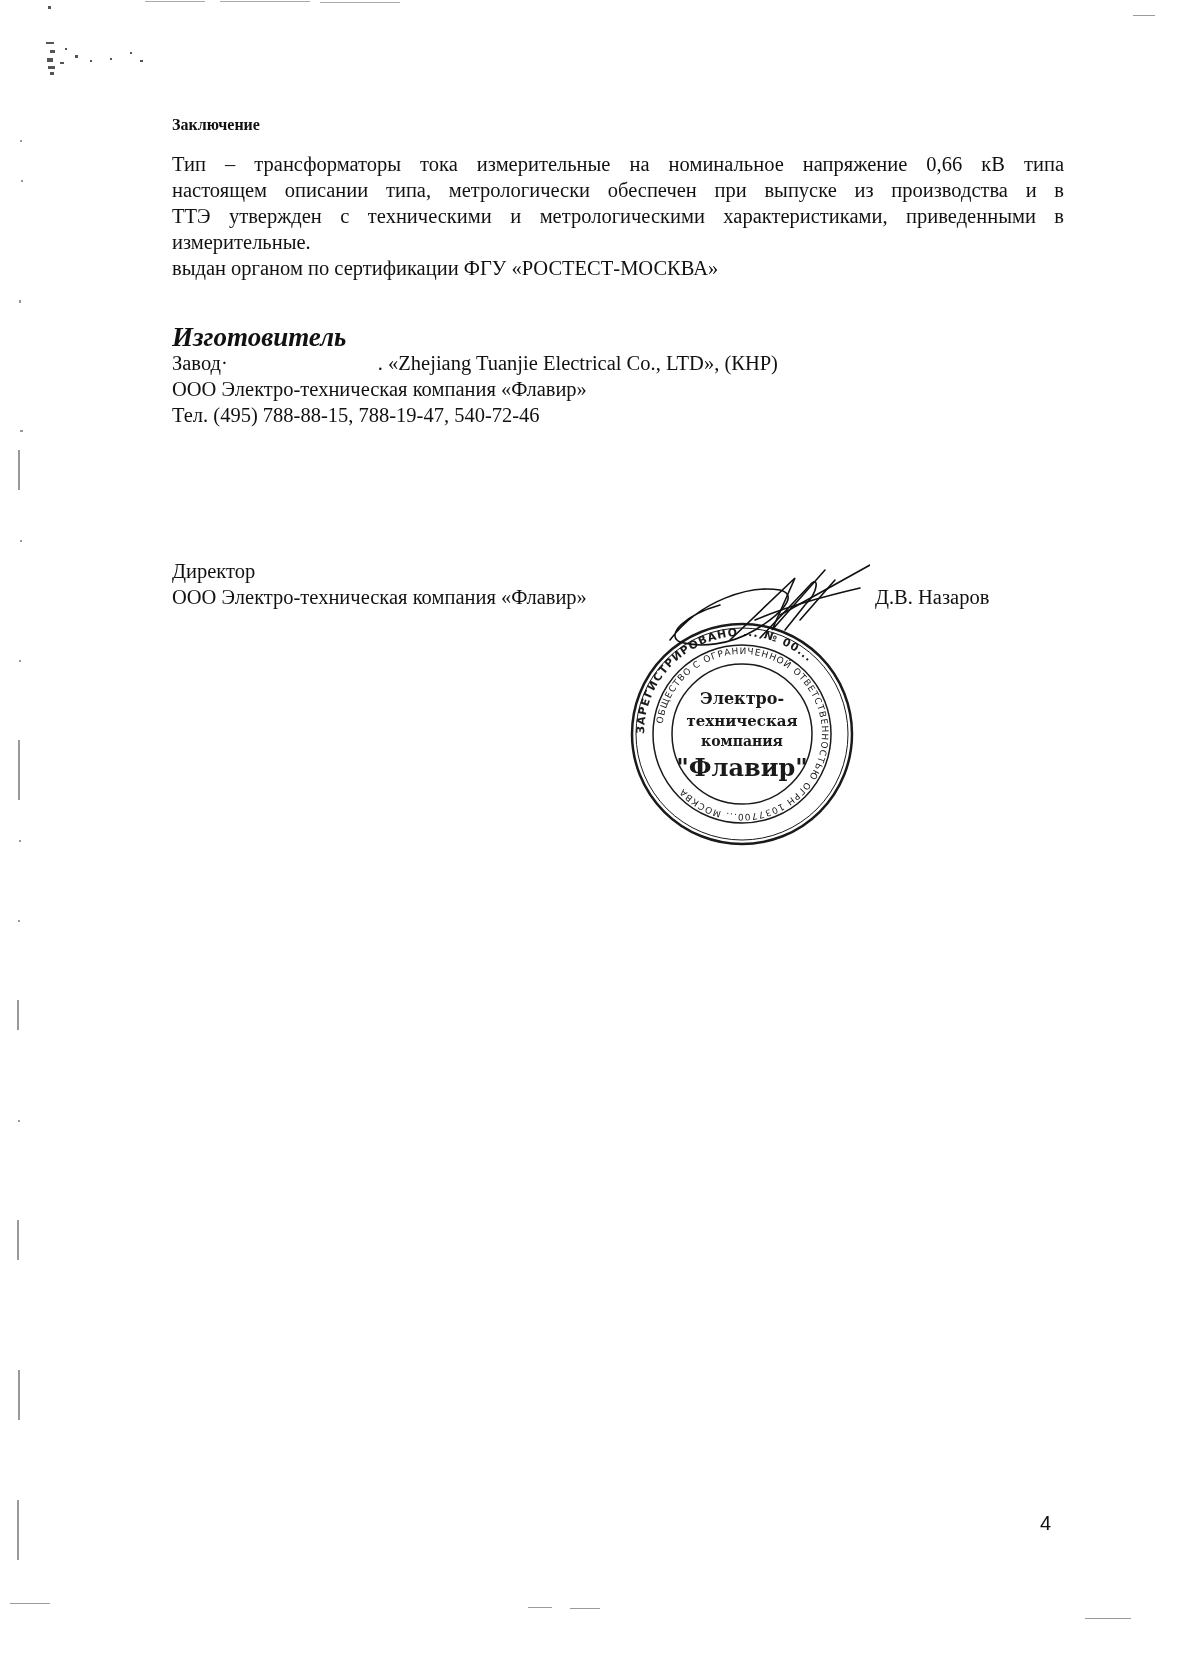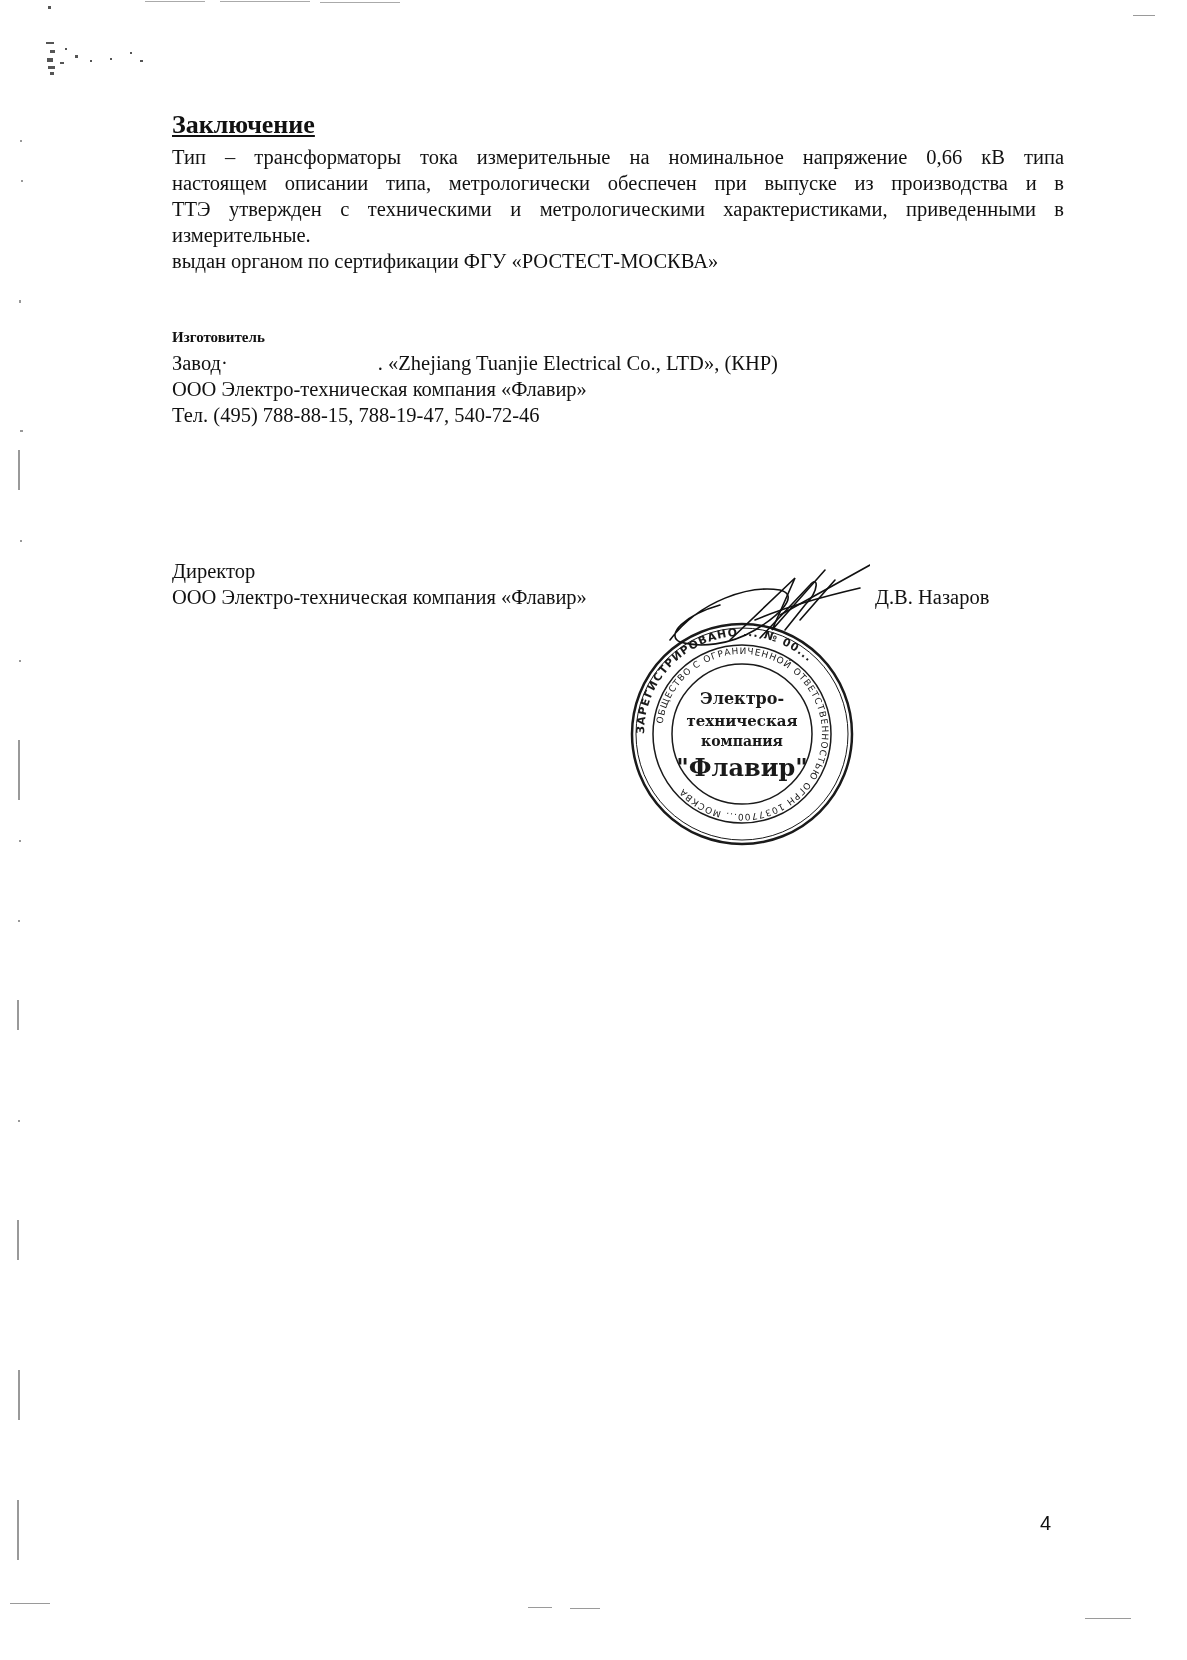--- a/index.html
+++ b/index.html
@@ -70,36 +70,36 @@
         <rect x="6" y="1250" width="2" height="50"></rect>
       <rect x="5" y="1380" width="2" height="60"></rect>
     </g>
   </svg>
   <div class="rule" style="left:528px;top:1607px;width:24px;"></div>
   <div class="rule" style="left:570px;top:1608px;width:30px;"></div>
   <div class="rule" style="left:1085px;top:1618px;width:46px;"></div>
   <div class="rule" style="left:10px;top:1603px;width:40px;"></div>
 
   <section class="block" id="conclusion">
-    <h2 class="heading" style="font-size:26px;text-decoration:underline;">Заключение</h2>
+    <h2 class="heading" style="font-size:16px;">Заключение</h2>
     <span class="just" style="padding-left:0;text-indent:0;">
       <span style="display:inline-block;width:0;"></span>
     </span>
   </section>
 
-  <div class="block" style="top:144px;">
+  <div class="block" style="top:151px;">
     <span class="just" style="margin-left:0;">Тип – трансформаторы тока измерительные на номинальное напряжение 0,66 кВ типа</span>
     <span class="just">настоящем описании типа, метрологически обеспечен при выпуске из производства и в</span>
     <span class="just" style="margin-left:-0px;">ТТЭ утвержден с техническими и метрологическими характеристиками, приведенными в</span>
     <span class="line">измерительные.</span>
     <span class="line">выдан органом по сертификации ФГУ «РОСТЕСТ-МОСКВА»</span>
   </div>
 
   <section class="block" id="manufacturer">
-    <h2 class="heading" style="font-size:15px;line-height:26px;">Изготовитель</h2>
+    <h2 class="heading" style="font-size:27px;line-height:26px;font-style:italic;">Изготовитель</h2>
     <span class="line">
       <span>Завод·</span><span class="gap"></span><span>. «Zhejiang Tuanjie Electrical Co., LTD», (КНР)</span>
     </span>
     <span class="line">ООО Электро-техническая компания «Флавир»</span>
     <span class="line">Тел. (495) 788-88-15, 788-19-47, 540-72-46</span>
   </section>
 
   <section class="block" id="director">
     <span class="line">Директор</span>
     <span class="line">ООО Электро-техническая компания «Флавир»</span>

